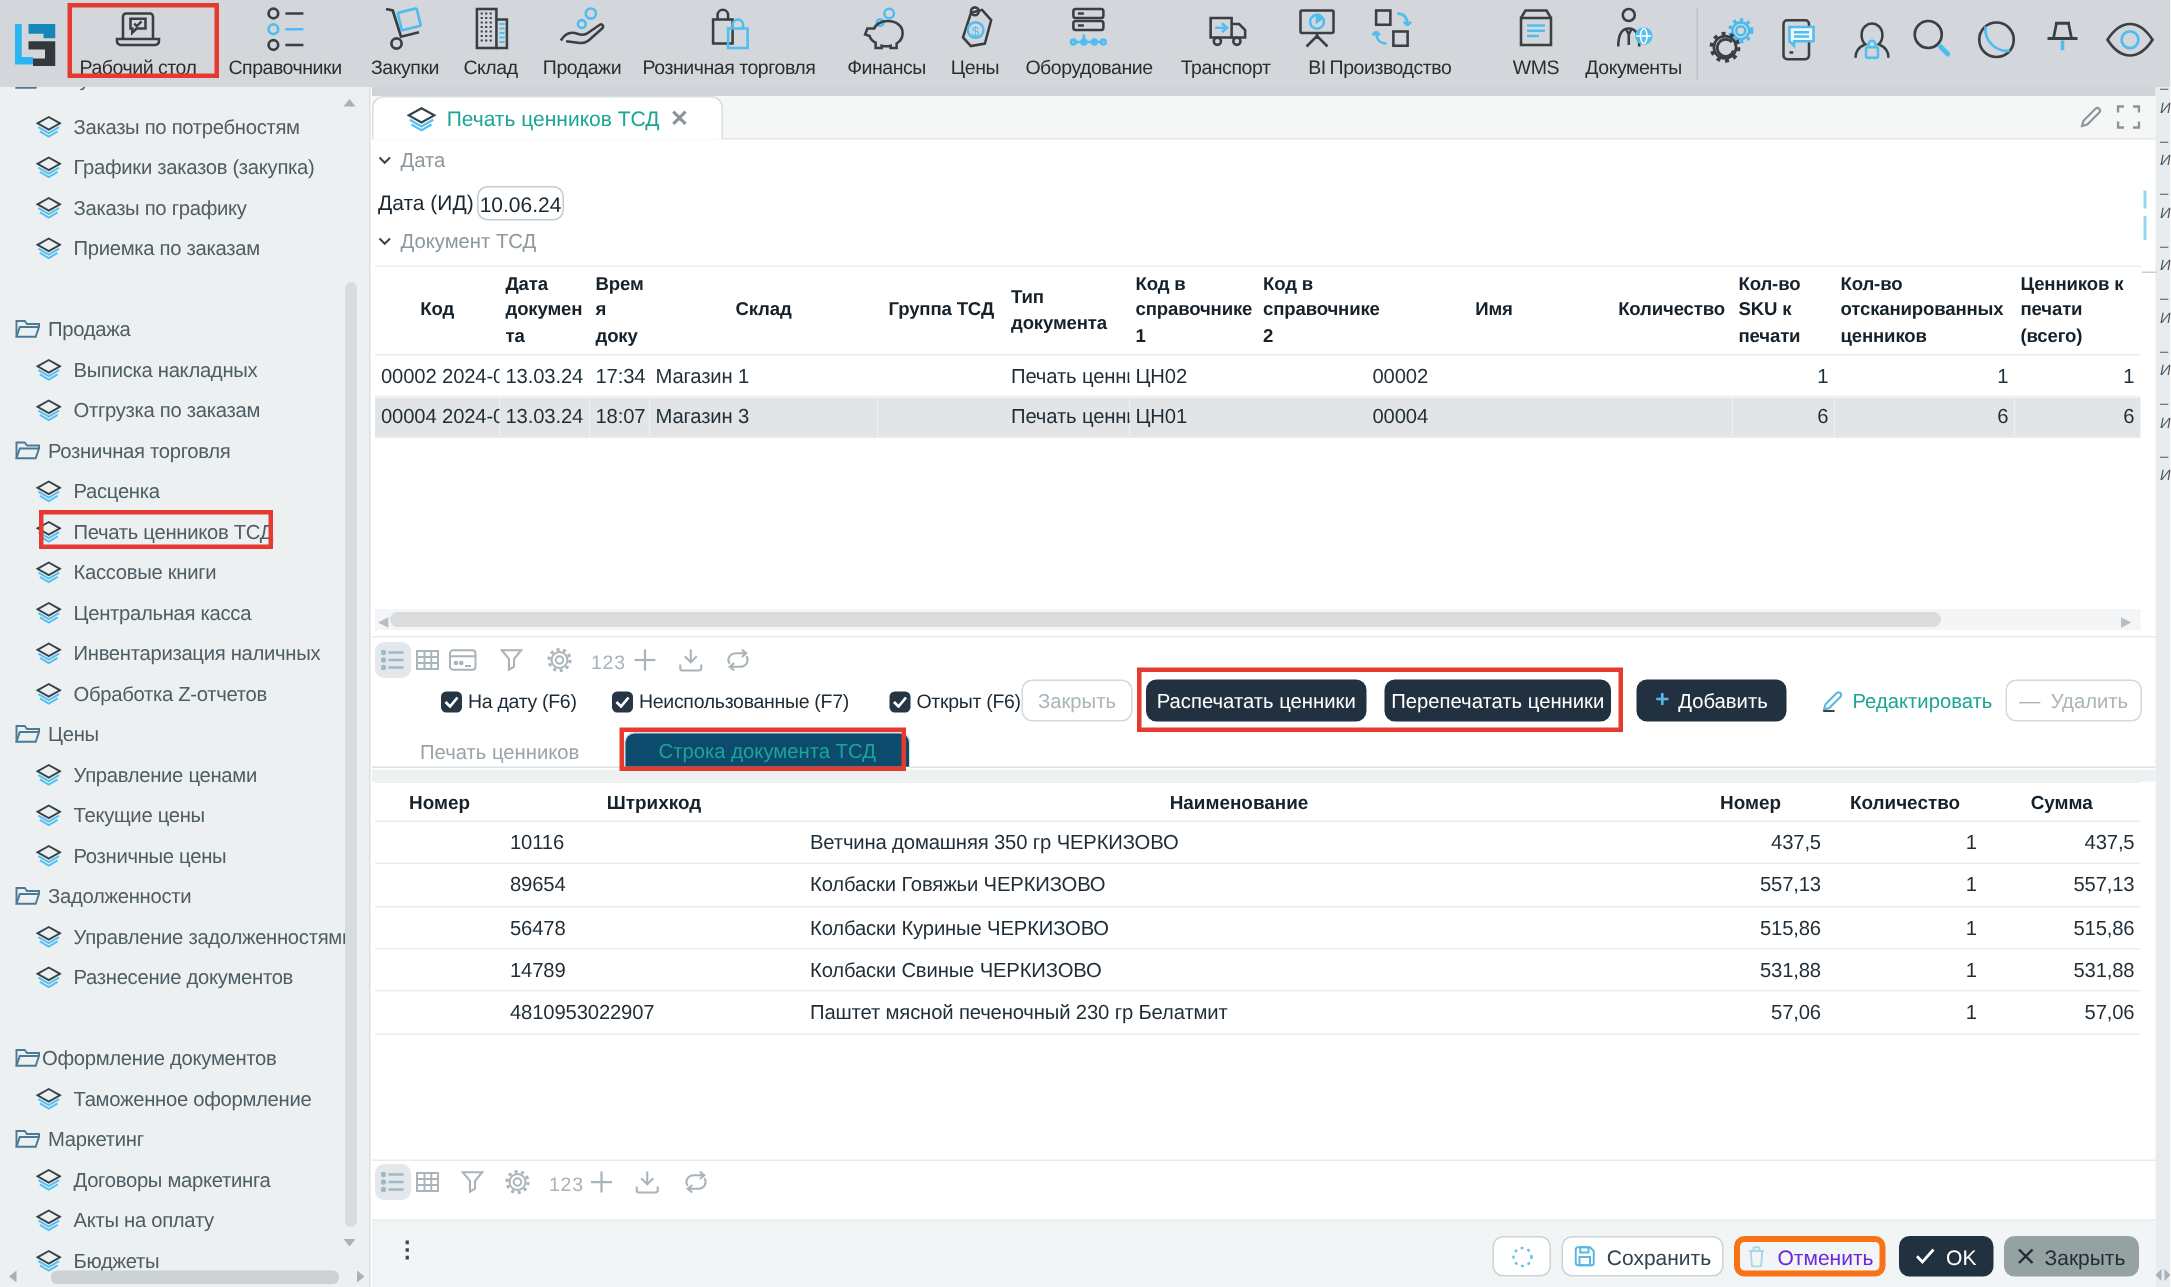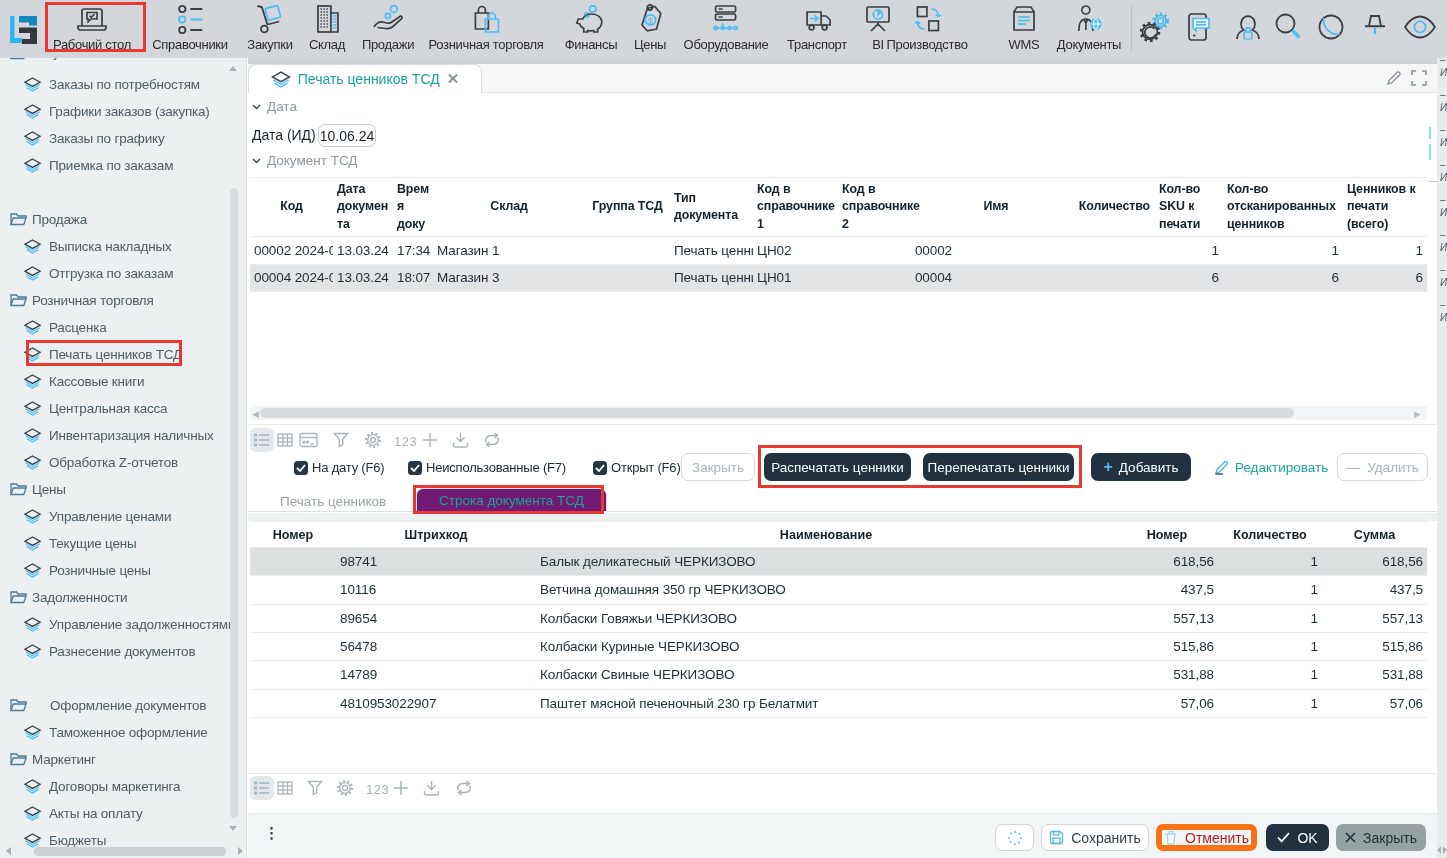--- a/index.html
+++ b/index.html
@@ -49,27 +49,27 @@
 
 .cb{position:absolute;width:14px;height:14px;background:#263645;border-radius:3.5px;display:flex;align-items:center;justify-content:center}
 .cblbl{position:absolute;font-size:13px;color:#1c2a35;white-space:nowrap;letter-spacing:-.2px}
 .btn{position:absolute;height:28px;border-radius:7px;display:flex;align-items:center;justify-content:center;font-size:13.5px;white-space:nowrap}
 .btn.dark{background:#223140;color:#fff}
 .btn.ghost{background:#fff;border:1px solid #d3dadd;color:#a9b4bb}
 .link{position:absolute;display:flex;align-items:center;gap:6px;font-size:13.5px;color:#1aa595;white-space:nowrap}
 
 #subtabs{position:absolute;left:0;top:430px;width:1189px;height:24px;border-bottom:1px solid #dce1e3}
 #stab-in{position:absolute;left:32px;top:6px;font-size:13.5px;color:#99a4aa}
-#stab-act{position:absolute;left:168px;top:0px;width:191px;height:24px;background:#701a75;border:1px solid #d8dde0;border-bottom:1px solid #fff;border-radius:7px 7px 0 0;display:flex;align-items:center;justify-content:center;font-size:13.5px;color:#1aa595}
+#stab-act{position:absolute;left:168px;top:0px;width:191px;height:24px;background:#0c4a6e;border:1px solid #d8dde0;border-bottom:1px solid #fff;border-radius:7px 7px 0 0;display:flex;align-items:center;justify-content:center;font-size:13.5px;color:#1aa595}
 #gap2{position:absolute;left:0;top:455px;width:1189px;height:8px;background:#eef1f2}
 
 #botbar{position:absolute;left:0;top:755px;width:1189px;height:45px;background:#f2f5f6;border-top:1px solid #e7eaeb}
 .bbtn{position:absolute;top:10px;height:27px;border-radius:7px;display:flex;align-items:center;justify-content:center;gap:7px;font-size:14px;white-space:nowrap}
 .bbtn.out{background:#fff;border:1px solid #ccd4d8;color:#33424c}
-.bbtn.dis{background:transparent;border:6px solid #f97316;color:#b91c1c}
+.bbtn.dis{background:transparent;border:4px solid #f97316;color:#6d28d9}
 .bbtn.ok{background:#223140;color:#fff}
 .bbtn.close{background:#95a2a1;color:#1f2d36}
 
 #rstrip{position:absolute;left:1437px;top:58px;width:10px;height:800px;background:#e9ecee}
 .rg{position:absolute;left:3px;font-size:10px;font-style:italic;color:#4a5760}
 
 .red{position:absolute;border:3px solid #e63a30;z-index:50}
 </style></head>
 <body>
 <div id="app">
@@ -472,21 +472,21 @@
           <path d="M1.6 7.8 L8.5 11.7 L15.4 7.8" stroke="#54c0f0" stroke-width="1.3"></path>
           <path d="M2.6 10.6 L8.5 14 L14.4 10.6" stroke="#54c0f0" stroke-width="1.3"></path>
         </svg>
         <span class="t">Разнесение документов</span>
       </div>
     <div class="si" style="left:10px;top:633.5px">
         <svg width="17" height="14" viewBox="0 0 17 14" fill="none" stroke="#4b7a97" stroke-width="1.3">
           <path d="M1 12.5 V2 h5.5 l1.5 2 H16 v2"></path>
           <path d="M1 12.5 L3.2 6 H16 L13.8 12.5 Z"></path>
         </svg>
-        <span class="t" style="margin-left:23px">Оформление документов</span>
+        <span class="t" style="margin-left:1px">Оформление документов</span>
       </div>
     <div class="si" style="left:24px;top:660.5px">
         <svg width="17" height="15" viewBox="0 0 17 15" fill="none">
           <path d="M8.5 1 L16 5.2 L8.5 9.4 L1 5.2 Z" stroke="#37424a" stroke-width="1.3"></path>
           <path d="M1.6 7.8 L8.5 11.7 L15.4 7.8" stroke="#54c0f0" stroke-width="1.3"></path>
           <path d="M2.6 10.6 L8.5 14 L14.4 10.6" stroke="#54c0f0" stroke-width="1.3"></path>
         </svg>
         <span class="t">Таможенное оформление</span>
       </div>
     <div class="si" style="left:10px;top:687.5px">
@@ -735,28 +735,20 @@
           <tr>
             <th class="c">Номер</th>
             <th class="c">Штрихкод</th>
             <th class="c">Наименование</th>
             <th class="c">Номер</th>
             <th class="c">Количество</th>
             <th class="c">Сумма</th>
           </tr>
         </thead>
       <tbody>
-        <tr class="sel">
-            <td></td>
-            <td>98741</td>
-            <td>Балык деликатесный ЧЕРКИЗОВО</td>
-            <td class="r">618,56</td>
-            <td class="r">1</td>
-            <td class="r">618,56</td>
-          </tr>
         <tr>
             <td></td>
             <td>10116</td>
             <td>Ветчина домашняя 350 гр ЧЕРКИЗОВО</td>
             <td class="r">437,5</td>
             <td class="r">1</td>
             <td class="r">437,5</td>
           </tr>
         <tr>
             <td></td>

